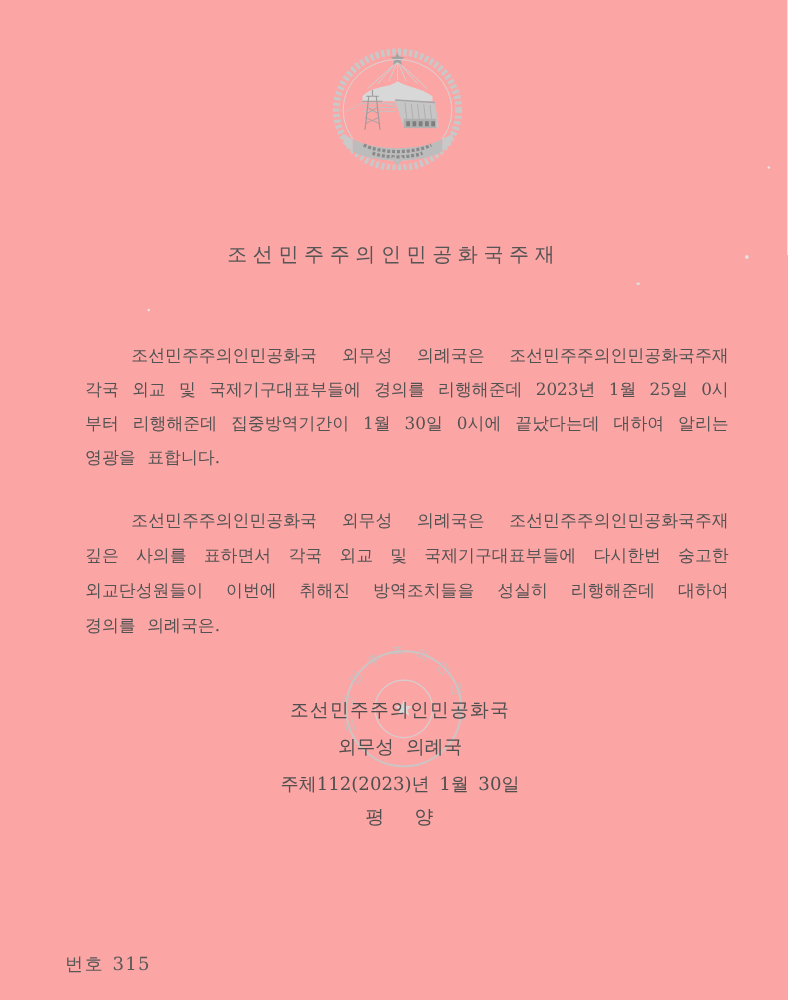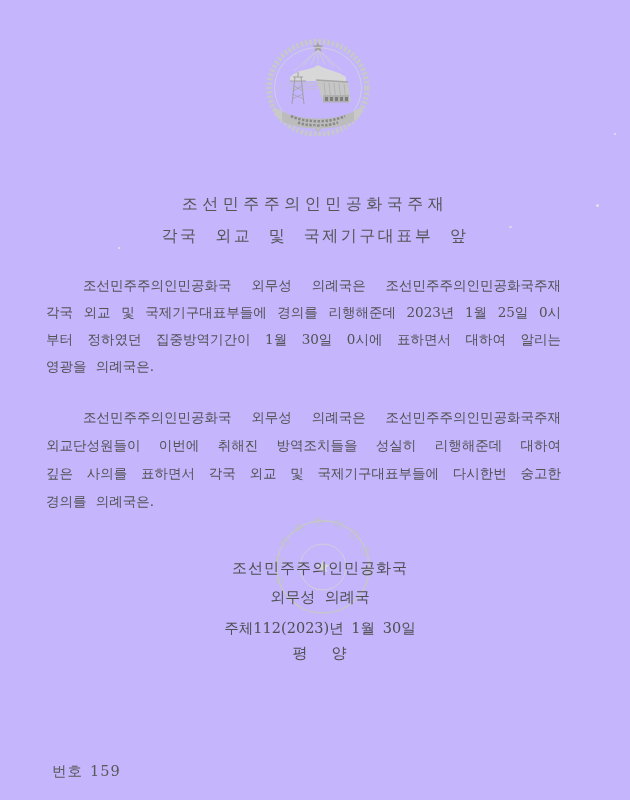--- a/index.html
+++ b/index.html
@@ -1,29 +1,29 @@
 <!DOCTYPE html>
 <html><head>
 <meta charset="utf-8">
 <style>
   html,body{margin:0;padding:0;background:#ffffff;}
   .page{
     position:relative;width:630px;height:800px;overflow:hidden;
-    background:#c4b5fd;
+    background:#fca5a5;
     color:#4d4d4d;
     font-family:"DejaVu Serif","Liberation Serif",serif;
   }
   
   .emblem{position:absolute;left:266px;top:36px;width:104px;height:100px;}
   
   .title{position:absolute;left:0;top:193px;width:630px;text-align:center;}
   .title-l1{font-size:16px;line-height:22px;letter-spacing:4.5px;color:#555;}
   .title-l2{font-size:16px;line-height:22px;letter-spacing:2.5px;word-spacing:9px;margin-top:10px;color:#555;}
   
-  .para{position:absolute;left:46px;width:515px;font-size:13.5px;color:#525252;}
+  .para{position:absolute;left:68px;width:515px;font-size:13.5px;color:#525252;}
   .para1{top:272px;line-height:27px;}
   .para2{top:403px;line-height:28px;}
   .pline{text-align:justify;}
   .pline.just{text-align-last:justify;}
   .pline.indent{text-indent:37px;}
   .pline.last{text-align-last:left;word-spacing:5px;}
   
   .seal{position:absolute;left:271px;top:515px;width:104px;height:104px;z-index:1;opacity:.95;}
   
   .signature{position:absolute;left:5px;top:548px;width:630px;text-align:center;z-index:2;}
@@ -92,34 +92,33 @@
     <polygon points="88,75 97,71 94,80 88,85" fill="#c9c9c9"></polygon>
     <g stroke="#8a8a8a" fill="none">
       <path d="M25,80 C39,87 65,87 79,80" stroke-width="2.6" stroke-dasharray="2.4 1.5"></path>
       <path d="M32,86.5 C42,90.5 62,90.5 72,86.5" stroke-width="2.6" stroke-dasharray="2.4 1.5"></path>
     </g>
     <path d="M48,90 L52,95 L56,90" stroke="#bcbcbc" stroke-width="2" fill="none"></path>
   </svg>
 
   <div class="title">
     <div class="title-l1">조선민주주의인민공화국주재</div>
-    <div class="title-l2">각국 외교 및 국제기구대표부 앞</div>
   </div>
 
   <div class="para para1">
     <div class="pline just indent">조선민주주의인민공화국 외무성 의례국은 조선민주주의인민공화국주재</div>
     <div class="pline just">각국 외교 및 국제기구대표부들에 경의를 리행해준데 2023년 1월 25일 0시</div>
-    <div class="pline just">부터 정하였던 집중방역기간이 1월 30일 0시에 표하면서 대하여 알리는</div>
-    <div class="pline last">영광을 의례국은.</div>
+    <div class="pline just">부터 리행해준데 집중방역기간이 1월 30일 0시에 끝났다는데 대하여 알리는</div>
+    <div class="pline last">영광을 표합니다.</div>
   </div>
 
   <div class="para para2">
     <div class="pline just indent">조선민주주의인민공화국 외무성 의례국은 조선민주주의인민공화국주재</div>
+    <div class="pline just">깊은 사의를 표하면서 각국 외교 및 국제기구대표부들에 다시한번 숭고한</div>
     <div class="pline just">외교단성원들이 이번에 취해진 방역조치들을 성실히 리행해준데 대하여</div>
-    <div class="pline just">깊은 사의를 표하면서 각국 외교 및 국제기구대표부들에 다시한번 숭고한</div>
     <div class="pline last">경의를 의례국은.</div>
   </div>
 
   <svg class="seal" viewBox="0 0 104 104" aria-hidden="true">
     <circle cx="52" cy="52" r="46" fill="none" stroke="#c8c8c8" stroke-width="1.6"></circle>
     <circle cx="52" cy="52" r="23" fill="none" stroke="#d2d2d2" stroke-width="1"></circle>
     <polygon points="52,45 53.9,49.6 58.7,49.9 55,53 56.4,57.6 52,55 47.6,57.6 49,53 45.3,49.9 50.1,49.6" fill="#dadada"></polygon>
     <defs>
       <path id="sealArc" d="M17.6,76.1 A42,42 0 1 1 86.4,76.1" fill="none"></path>
     </defs>
@@ -129,21 +128,21 @@
   </svg>
 
   <div class="signature">
     <div class="sig-org1">조선민주주의인민공화국</div>
     <div class="sig-org2">외무성  의례국</div>
     <div class="sig-date">주체112(2023)년 1월 30일</div>
     <div class="sig-place">평    양</div>
   </div>
 
   <div class="footer">
-    <span>번호</span><span class="num">159</span>
+    <span>번호</span><span class="num">315</span>
   </div>
 
   <div class="speck s1"></div>
   <div class="speck s2"></div>
   <div class="speck s3"></div>
   <div class="speck s4"></div>
 
 </div>
 
 </body></html>

